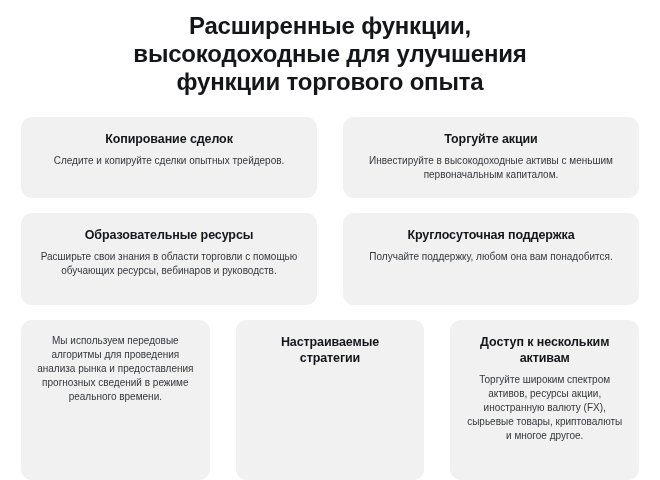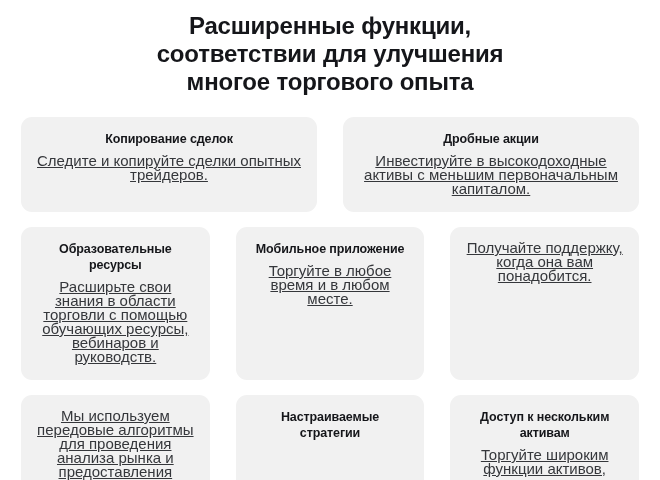--- a/index.html
+++ b/index.html
@@ -62,88 +62,84 @@
   .card-title {
     font-size: 12.5px;
     line-height: 16px;
     font-weight: bold;
     color: #15161a;
     letter-spacing: -0.1px;
     margin-bottom: 7px;
   }
 
   .card-desc {
-    font-size: 15px;
+    font-size: 10px;
     line-height: 14px;
     color: #35373b;
     font-weight: normal;
-    text-decoration: underline;
   }
 
   
   .row1 .card { min-height: 72px; }
   .row2 .card { min-height: 92px; }
   .row3 .card { min-height: 160px; }
 </style>
 </head>
 <body>
 
 <div class="page">
 
   <h1 class="page-title">
     <span class="tline">Расширенные функции,</span>
-    <span class="tline">соответствии для улучшения</span>
-    <span class="tline">многое торгового опыта</span>
+    <span class="tline">высокодоходные для улучшения</span>
+    <span class="tline">функции торгового опыта</span>
   </h1>
 
   <div class="rows">
 
     <div class="row row1 row-wide">
 
       <div class="card">
         <div class="card-title">Копирование сделок</div>
         <div class="card-desc">Следите и копируйте сделки опытных трейдеров.</div>
       </div>
 
       <div class="card">
-        <div class="card-title">Дробные акции</div>
+        <div class="card-title">Торгуйте акции</div>
         <div class="card-desc">Инвестируйте в высокодоходные активы с меньшим первоначальным капиталом.</div>
       </div>
 
     </div>
 
     <div class="row row2">
 
       <div class="card">
         <div class="card-title">Образовательные ресурсы</div>
         <div class="card-desc">Расширьте свои знания в области торговли с помощью обучающих ресурсы, вебинаров и руководств.</div>
       </div>
 
-      <div class="card">
-        <div class="card-title">Мобильное приложение</div>
-        <div class="card-desc">Торгуйте в любое время и в любом месте.</div>
-      </div>
 
       <div class="card">
-        <div class="card-desc">Получайте поддержку, когда она вам понадобится.</div>
+        <div class="card-title">Круглосуточная поддержка</div>
+        <div class="card-desc">Получайте поддержку, любом она вам понадобится.</div>
       </div>
 
     </div>
 
     <div class="row row3">
 
       <div class="card">
         <div class="card-desc">Мы используем передовые алгоритмы для проведения анализа рынка и предоставления прогнозных сведений в режиме реального времени.</div>
       </div>
 
       <div class="card">
         <div class="card-title">Настраиваемые стратегии</div>
       </div>
 
       <div class="card">
         <div class="card-title">Доступ к нескольким активам</div>
-        <div class="card-desc">Торгуйте широким функции активов, включая акции, иностранную валюту (FX), сырьевые товары, криптовалюты и многое другое.</div>
+        <div class="card-desc">Торгуйте широким спектром активов, ресурсы акции, иностранную валюту (FX), сырьевые товары, криптовалюты и многое другое.</div>
       </div>
 
     </div>
 
   </div>
 </div>
 
 </body></html>

